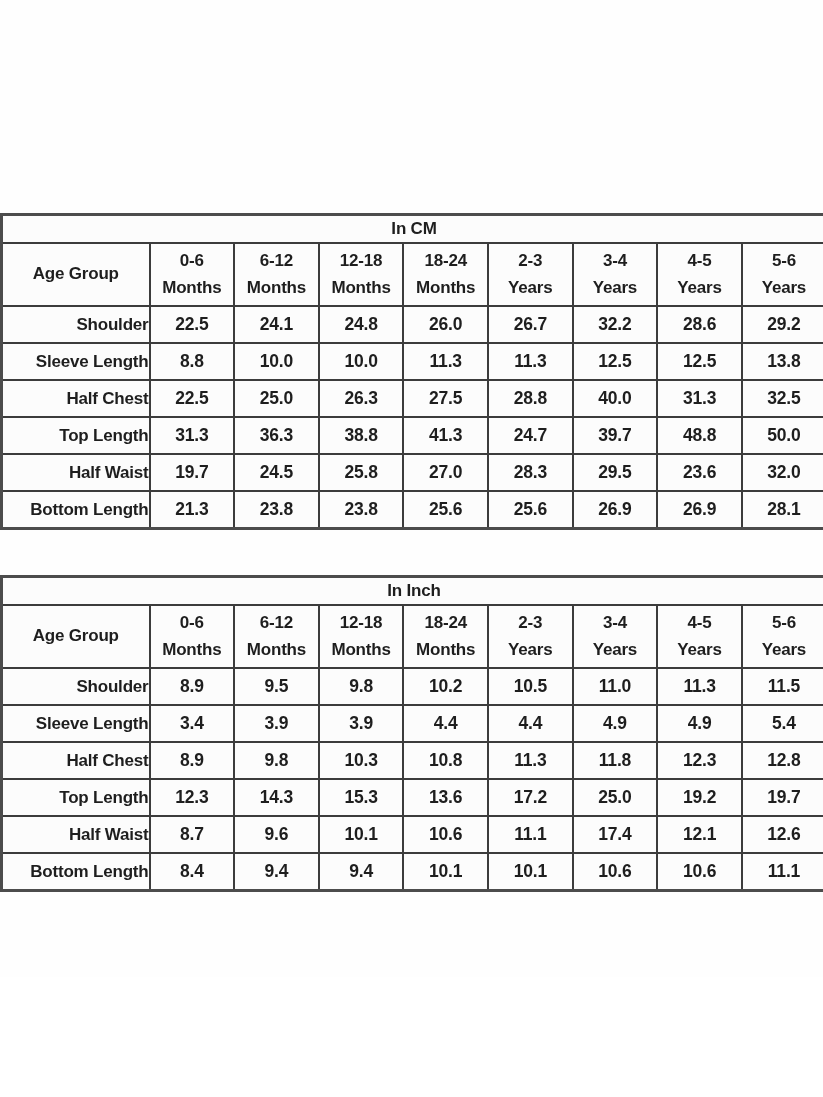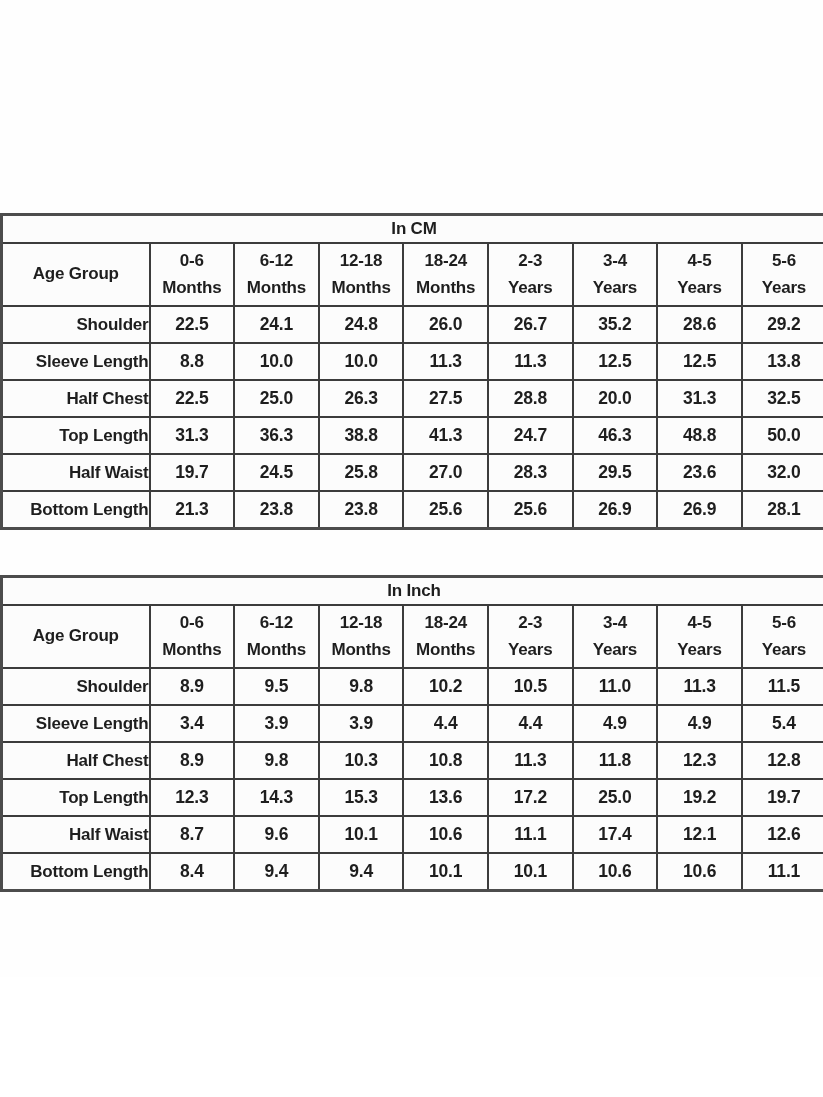--- a/index.html
+++ b/index.html
@@ -92,21 +92,21 @@
         </tr>
       </thead>
       <tbody>
         <tr class="data-row">
           <th>Shoulder</th>
           <td>22.5</td>
           <td>24.1</td>
           <td>24.8</td>
           <td>26.0</td>
           <td>26.7</td>
-          <td>35.2</td>
+          <td>32.2</td>
           <td>28.6</td>
           <td>29.2</td>
         </tr>
         <tr class="data-row">
           <th>Sleeve Length</th>
           <td>8.8</td>
           <td>10.0</td>
           <td>10.0</td>
           <td>11.3</td>
           <td>11.3</td>
@@ -114,32 +114,32 @@
           <td>12.5</td>
           <td>13.8</td>
         </tr>
         <tr class="data-row">
           <th>Half Chest</th>
           <td>22.5</td>
           <td>25.0</td>
           <td>26.3</td>
           <td>27.5</td>
           <td>28.8</td>
-          <td>20.0</td>
+          <td>40.0</td>
           <td>31.3</td>
           <td>32.5</td>
         </tr>
         <tr class="data-row">
           <th>Top Length</th>
           <td>31.3</td>
           <td>36.3</td>
           <td>38.8</td>
           <td>41.3</td>
           <td>24.7</td>
-          <td>46.3</td>
+          <td>39.7</td>
           <td>48.8</td>
           <td>50.0</td>
         </tr>
         <tr class="data-row">
           <th>Half Waist</th>
           <td>19.7</td>
           <td>24.5</td>
           <td>25.8</td>
           <td>27.0</td>
           <td>28.3</td>

